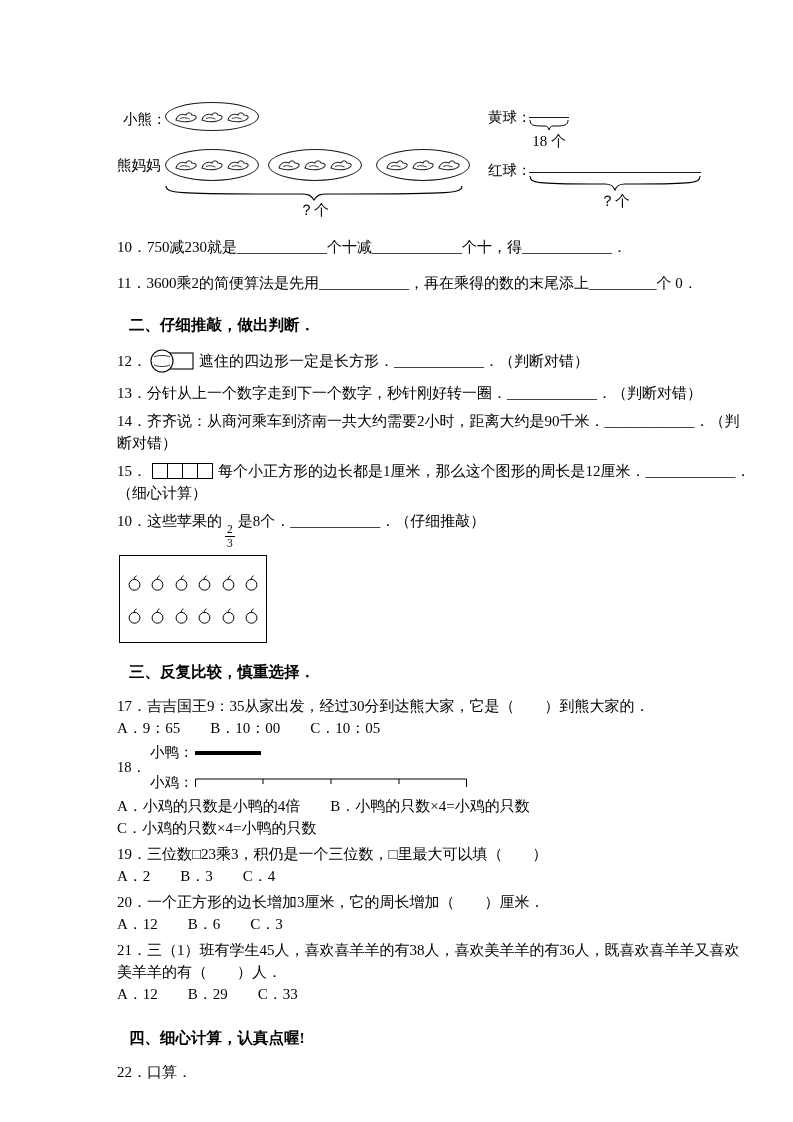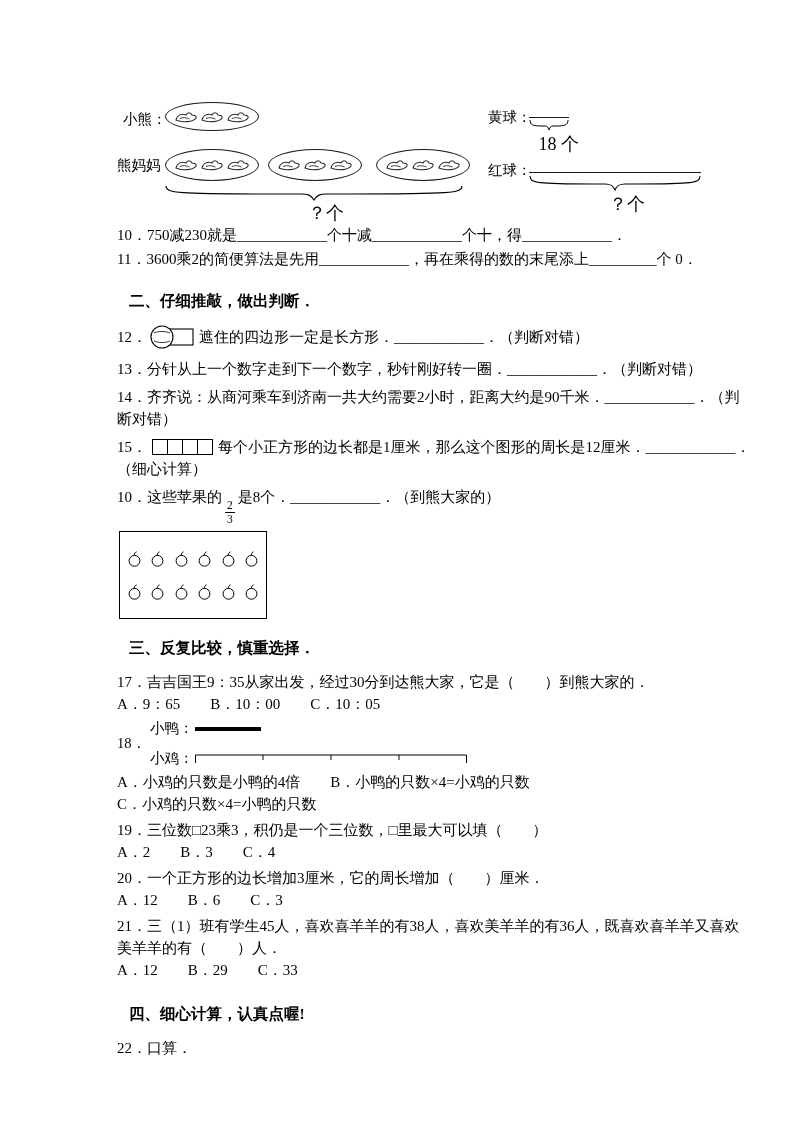--- a/index.html
+++ b/index.html
@@ -2,29 +2,29 @@
 <html><head>
 <meta charset="utf-8">
 <style>
 *{box-sizing:border-box}
 html,body{margin:0;padding:0;background:#fff}
 .page{position:relative;width:793px;height:1122px;background:#fff;color:#000;
   font-family:"Liberation Serif","DejaVu Serif",serif;font-size:15px;
   padding:100px 40px 0 117px;overflow:hidden}
 .line{margin:0;line-height:22px;font-size:15px}
 .sec{font-weight:bold;font-size:15.5px;line-height:22px;margin:12px}
-.mt2{margin-top:2px}.mt4{margin-top:4px}.mt6{margin-top:6px}.mt8{margin-top:8px}
+.mt2{margin-top:14px}.mt4{margin-top:4px}.mt6{margin-top:6px}.mt8{margin-top:8px}
 .mt18{margin-top:18px}.mt20{margin-top:20px}.mt22{margin-top:22px}
 
 .figtop{position:relative;height:122px;font-size:14.5px}
 .abs{position:absolute}
 .oval{position:absolute;display:flex;align-items:center;justify-content:center;gap:3px;
   border:1.3px solid #1a1a1a;border-radius:50%;background:#fff}
 .hline{position:absolute;border-top:1.3px solid #1a1a1a;height:0}
-.qlabel{position:absolute;font-size:18px;text-align:right}
+.qlabel{position:absolute;font-size:15px;text-align:center}
 
 .sqrow{display:inline-flex;vertical-align:-3px;margin:0 5px}
 .sq{width:16px;height:16px;border:1px solid #000;margin-left:-1px;background:#fff}
 .sq:first-child{margin-left:0}
 
 .frac{display:inline-flex;flex-direction:column;vertical-align:-7px;text-align:center;
   line-height:1.1;margin:0 3px;font-size:11.5px}
 .frac .fn{border-bottom:1px solid #000;padding:0 2px}
 
 .applebox{margin-top:6px;margin-left:2px;width:148px;height:88px;border:1px solid #000;
@@ -143,21 +143,21 @@
         <span class="sq"></span>
         <span class="sq"></span>
         <span class="sq"></span>
       </span><span>每个小正方形的边长都是1厘米，那么这个图形的周长是12厘米．____________．（细心计算）</span>
   </div>
 
   <div class="line mt6">
     <span>10．</span><span>这些苹果的</span><span class="frac">
         <span class="fn">2</span>
         <span>3</span>
-      </span><span>是8个．____________．（到熊大家的）</span>
+      </span><span>是8个．____________．（仔细推敲）</span>
   </div>
 
   <div class="applebox">
     <div class="applerow">
       <svg width="15" height="16" viewBox="0 0 15 16">
           <use href="#apple" xlink:href="#apple"></use>
         </svg>
       <svg width="15" height="16" viewBox="0 0 15 16">
           <use href="#apple" xlink:href="#apple"></use>
         </svg>

